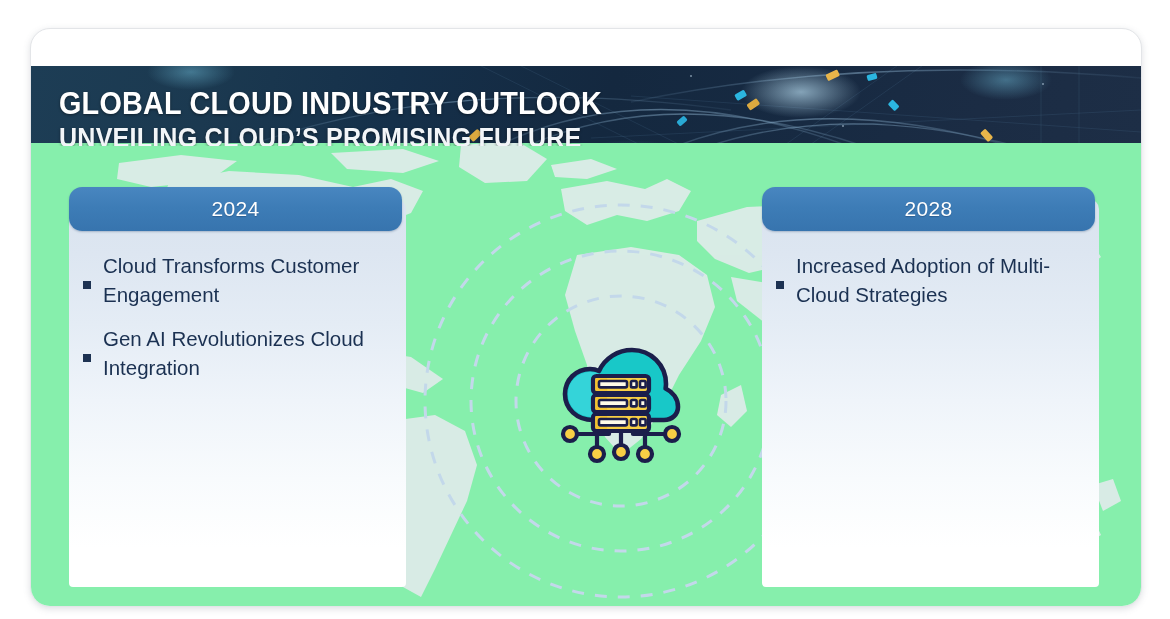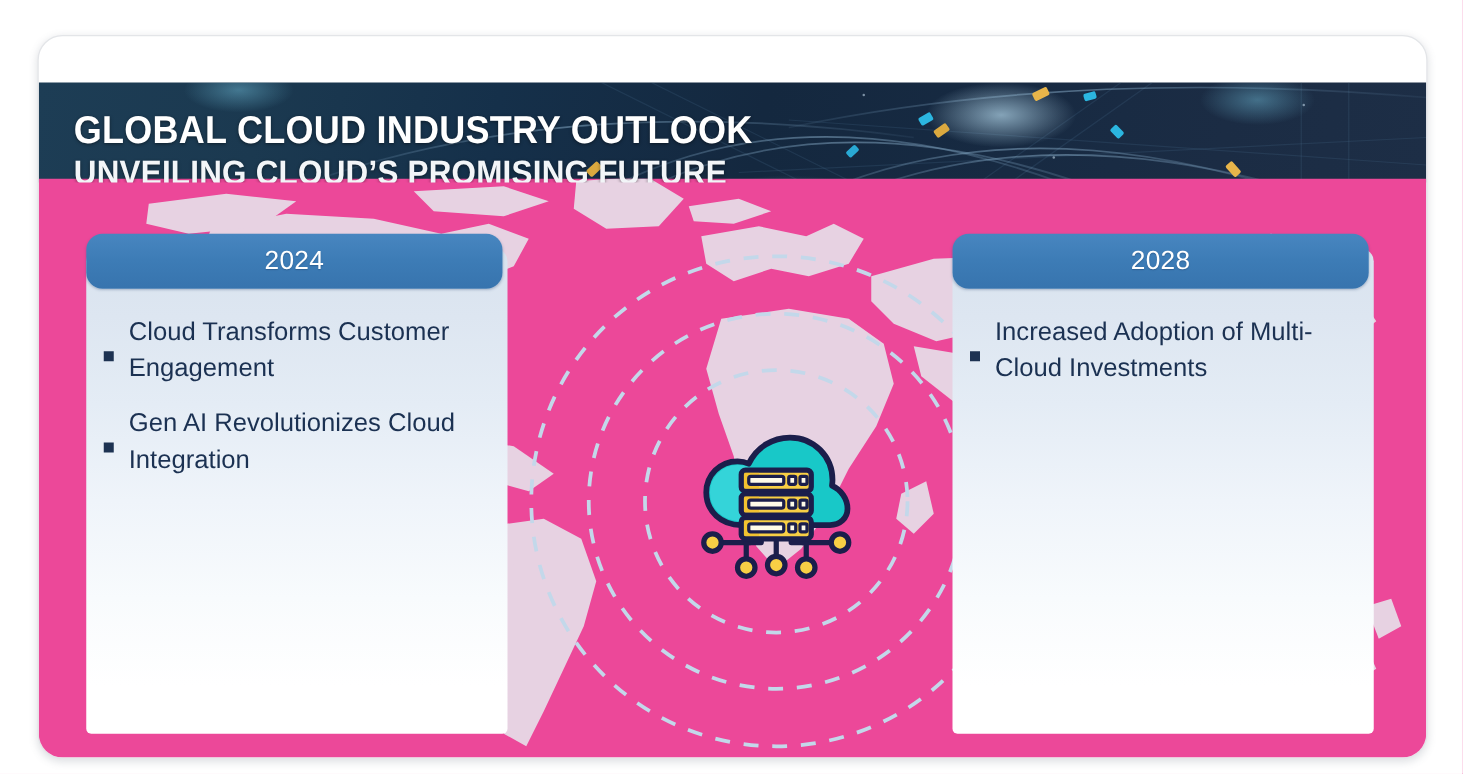--- a/index.html
+++ b/index.html
@@ -88,21 +88,21 @@
     transform-origin: left center;
   }
 
   
   .body-area {
     position: absolute;
     left: 0;
     top: 114px;
     width: 1110px;
     height: 463px;
-    background: #ec4899;
+    background: #86efac;
     overflow: hidden;
   }
   .worldmap {
     position: absolute;
     left: 50%;
     top: 50%;
     transform: translate(-50%, -50%);
     width: 1110px;
     height: 480px;
     opacity: 0.85;
@@ -359,21 +359,21 @@
       </div>
 
       <div class="col right">
         <div class="col-panel"></div>
         <div class="col-pill">
           <span class="col-pill-label">2028</span>
         </div>
         <div class="bullets">
           <div class="bullet-item">
             <span class="bullet-marker"></span>
-            <span class="bullet-text">Increased Adoption of Multi-Cloud Investments</span>
+            <span class="bullet-text">Increased Adoption of Multi-Cloud Strategies</span>
           </div>
         </div>
       </div>
 
       <svg class="center-icon" viewBox="0 0 136 130">
         <g>
 
           <path d="M40 84
                    C 24 84, 12 73, 12 58
                    C 12 44, 23 33, 37 33

